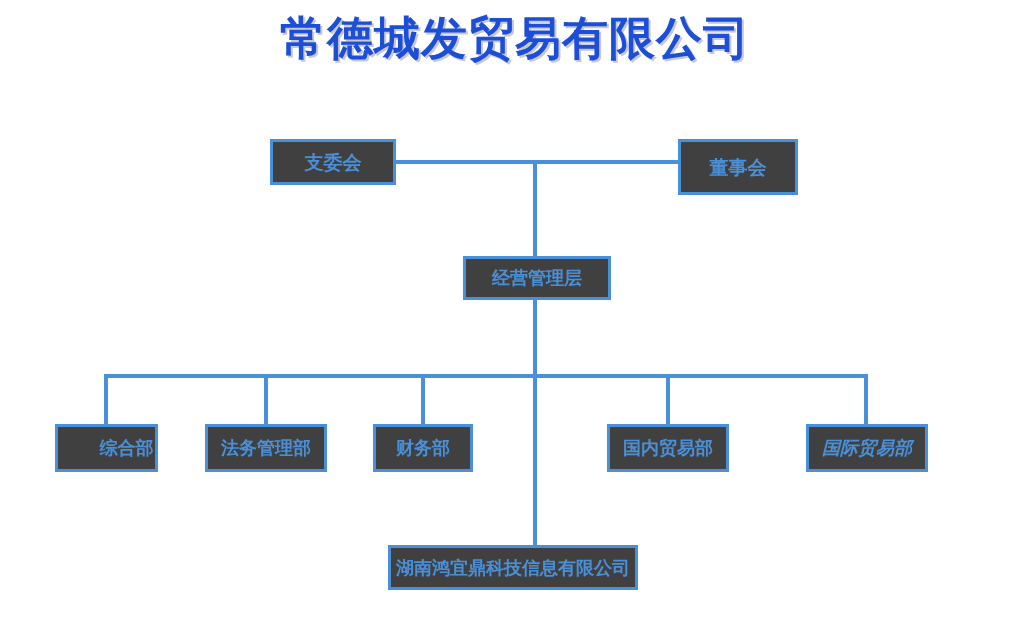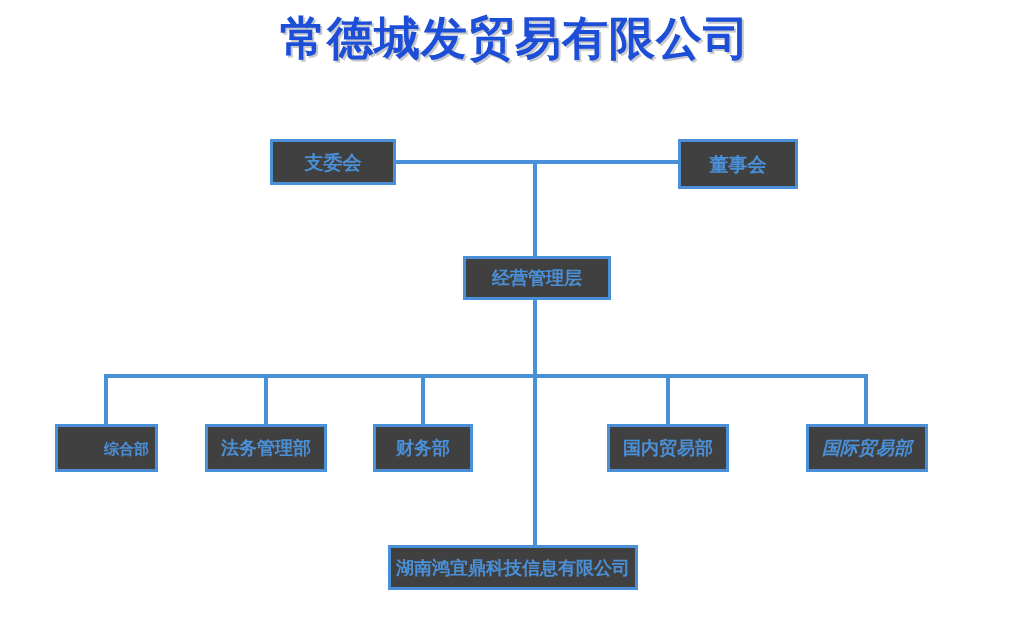--- a/index.html
+++ b/index.html
@@ -52,24 +52,24 @@
     white-space: nowrap;
     z-index: 3;
   }
   .node-label {
     display: block;
     line-height: 1;
   }
 
   
   #node-party        { left: 270px; top: 139px; width: 126px; height: 46px; font-size: 19px; }
-  #node-board        { left: 678px; top: 139px; width: 120px; height: 50px; font-size: 19px; }
+  #node-board        { left: 678px; top: 139px; width: 120px; height: 56px; font-size: 19px; }
   #node-management   { left: 463px; top: 256px; width: 148px; height: 44px; font-size: 18px; }
 
-  #node-dept-general { left:  55px; top: 424px; width: 103px; height: 48px; font-size: 15px; padding-left: 40px; }
+  #node-dept-general { left:  55px; top: 424px; width: 103px; height: 48px; font-size: 18px; padding-left: 40px; }
   #node-dept-legal   { left: 205px; top: 424px; width: 122px; height: 48px; font-size: 18px; }
   #node-dept-finance { left: 373px; top: 424px; width: 100px; height: 48px; font-size: 18px; }
   #node-dept-domestic{ left: 607px; top: 424px; width: 122px; height: 48px; font-size: 18px; }
   #node-dept-intl    { left: 806px; top: 424px; width: 122px; height: 48px; font-size: 18px; font-style: italic; }
 
   #node-subsidiary   { left: 388px; top: 545px; width: 250px; height: 45px; font-size: 18px; }
 
   
   .line {
     position: absolute;

